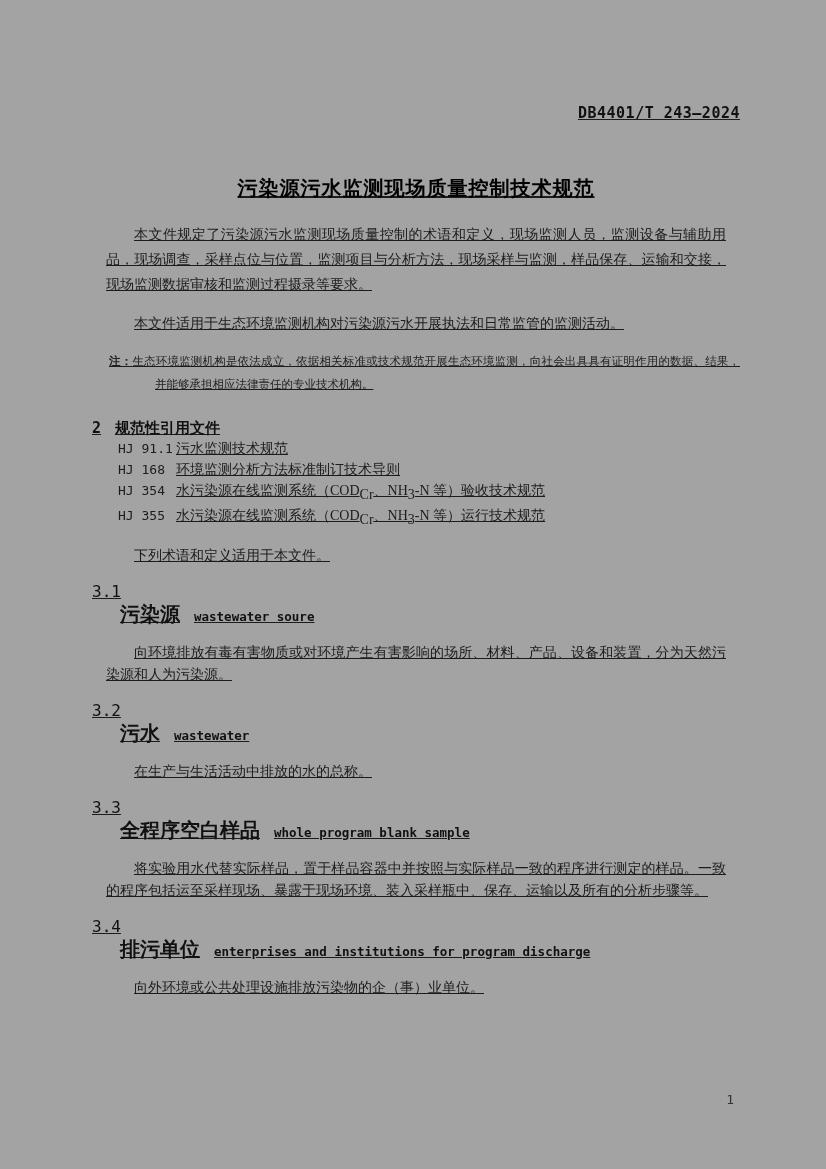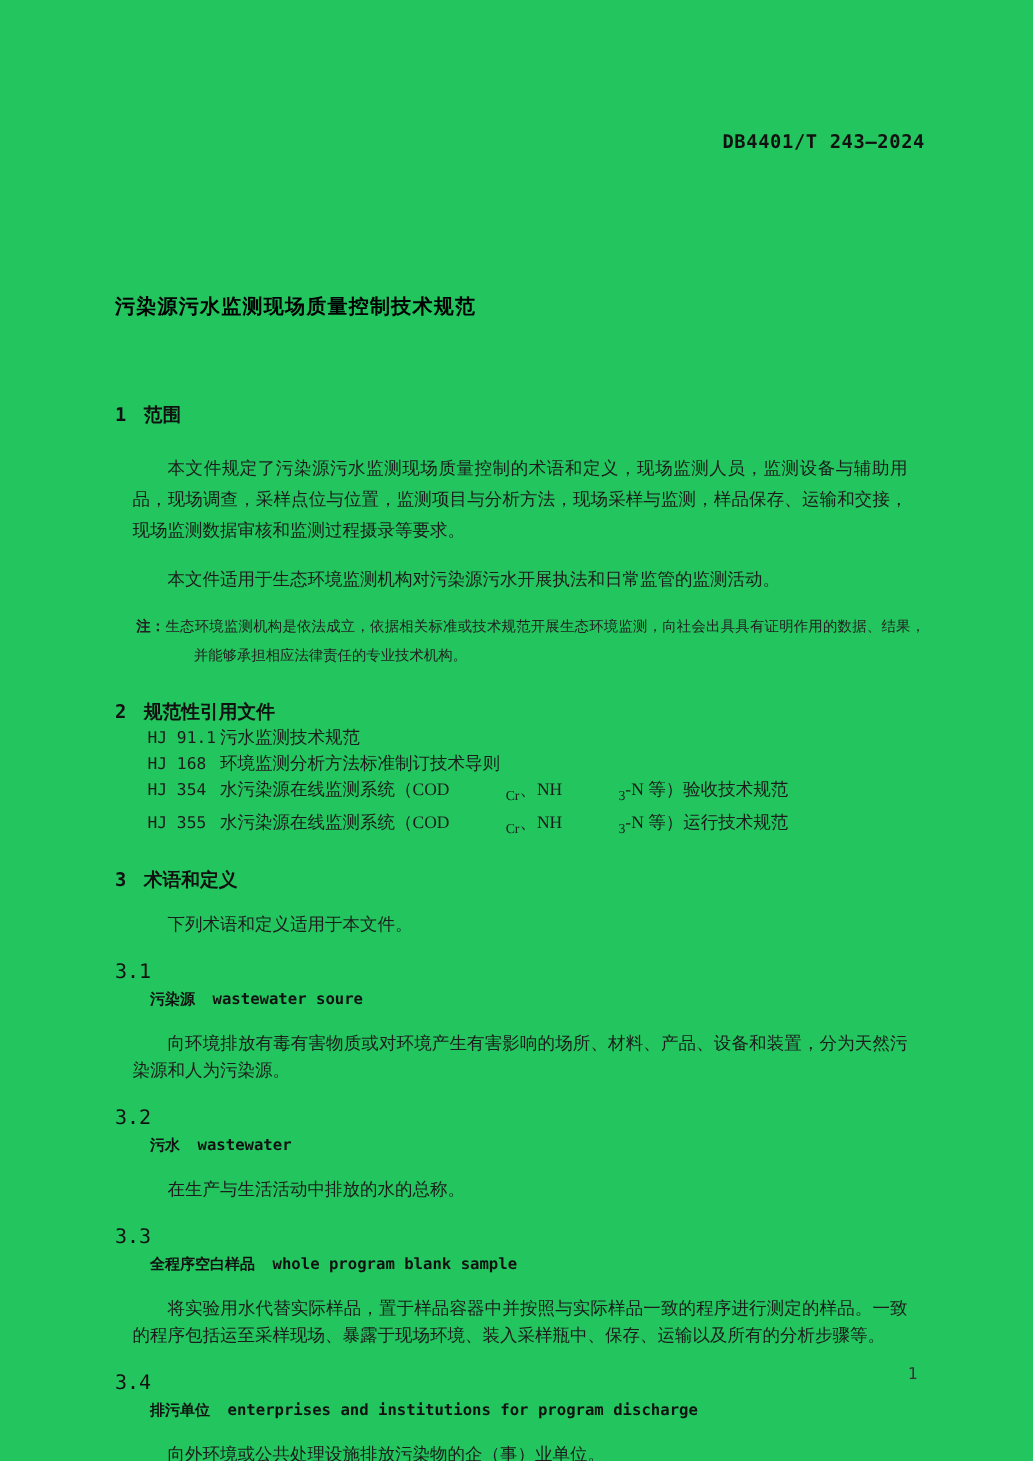--- a/index.html
+++ b/index.html
@@ -1,40 +1,42 @@
 <!DOCTYPE html>
 <html><head>
 <meta charset="utf-8">
 <style>
   html,body { margin:0; padding:0; background:#ffffff; }
   .page {
     position:relative;
     width:826px; height:1169px;
-    background:#22c55e;
+    background:#a3a3a3;
     box-sizing:border-box;
     padding:0 86px 0 92px;
     font-family:"Liberation Serif", serif;
     color:#1c1c1c;
     overflow:hidden;
+    text-decoration:underline;
   }
   .doc-code {
     padding-top:102px;
     text-align:right;
     font-family:"DejaVu Sans Mono", monospace;
     font-weight:bold;
     font-size:15px;
     letter-spacing:0.5px;
     color:#111;
     line-height:22px;
   }
   .title {
-    margin:108px 0 0 0;
+    margin:50px 0 0 0;
+    text-align:center;
     font-family:"Liberation Sans", sans-serif;
     font-weight:bold;
-    font-size:16px;
+    font-size:20px;
     letter-spacing:1px;
     color:#000;
     line-height:28px;
   }
   .sec-heading {
     margin:0;
     font-family:"Liberation Sans", sans-serif;
     font-weight:bold;
     font-size:15px;
     color:#111;
@@ -65,34 +67,34 @@
   }
   .note-label { font-weight:bold; }
   .ref-list { padding-left:26px; font-size:14px; line-height:21px; }
   .ref-item { white-space:nowrap; }
   .ref-code {
     display:inline-block;
     width:58px;
     font-family:"DejaVu Sans Mono", monospace;
     font-size:13px;
   }
-  .ref-title sub { font-size:11px;margin-left:45px; }
+  .ref-title sub { font-size:14px; }
   .sec3-intro { margin-top:15px; line-height:22px; }
   .terms { font-size:14px; line-height:22px; }
   .term-num {
     font-family:"DejaVu Sans Mono", monospace;
     font-size:16px;
     line-height:22px;
     color:#111;
   }
   .term-name { padding-left:28px; line-height:22px; }
   .term-zh {
     font-family:"Liberation Sans", sans-serif;
     font-weight:bold;
-    font-size:12px;
+    font-size:20px;
     color:#111;
     margin-top:32px;
   }
   .term-en {
     font-family:"DejaVu Sans Mono", monospace;
     font-weight:bold;
     font-size:12.5px;
     margin-left:14px;
     color:#111;
   }
@@ -109,38 +111,36 @@
 </head>
 <body>
 
 <div class="page">
 
   <div class="doc-code">DB4401/T 243—2024</div>
 
   <h1 class="title">污染源污水监测现场质量控制技术规范</h1>
 
   <section>
-    <h2 class="sec-heading mt-scope"><span class="sec-num">1</span><span>范围</span></h2>
     <p class="body-para para-first">本文件规定了污染源污水监测现场质量控制的术语和定义，现场监测人员，监测设备与辅助用品，现场调查，采样点位与位置，监测项目与分析方法，现场采样与监测，样品保存、运输和交接，现场监测数据审核和监测过程摄录等要求。</p>
     <p class="body-para">本文件适用于生态环境监测机构对污染源污水开展执法和日常监管的监测活动。</p>
     <div class="note"><span class="note-label">注：</span><span>生态环境监测机构是依法成立，依据相关标准或技术规范开展生态环境监测，向社会出具具有证明作用的数据、结果，并能够承担相应法律责任的专业技术机构。</span></div>
   </section>
 
   <section>
     <h2 class="sec-heading mt-refs"><span class="sec-num">2</span><span>规范性引用文件</span></h2>
     <div class="ref-list">
       <div class="ref-item"><span class="ref-code">HJ 91.1</span><span class="ref-title">污水监测技术规范</span></div>
       <div class="ref-item"><span class="ref-code">HJ 168</span><span class="ref-title">环境监测分析方法标准制订技术导则</span></div>
       <div class="ref-item"><span class="ref-code">HJ 354</span><span class="ref-title"><span>水污染源在线监测系统（COD</span><sub>Cr</sub><span>、NH</span><sub>3</sub><span>-N 等）验收技术规范</span></span></div>
       <div class="ref-item"><span class="ref-code">HJ 355</span><span class="ref-title"><span>水污染源在线监测系统（COD</span><sub>Cr</sub><span>、NH</span><sub>3</sub><span>-N 等）运行技术规范</span></span></div>
     </div>
   </section>
 
   <section class="terms">
-    <h2 class="sec-heading mt-terms"><span class="sec-num">3</span><span>术语和定义</span></h2>
     <p class="body-para sec3-intro">下列术语和定义适用于本文件。</p>
 
     <div class="term">
       <div class="term-num">3.1</div>
       <div class="term-name"><span class="term-zh">污染源</span><span class="term-en">wastewater soure</span></div>
       <p class="body-para term-def">向环境排放有毒有害物质或对环境产生有害影响的场所、材料、产品、设备和装置，分为天然污染源和人为污染源。</p>
     </div>
 
     <div class="term">
       <div class="term-num">3.2</div>

